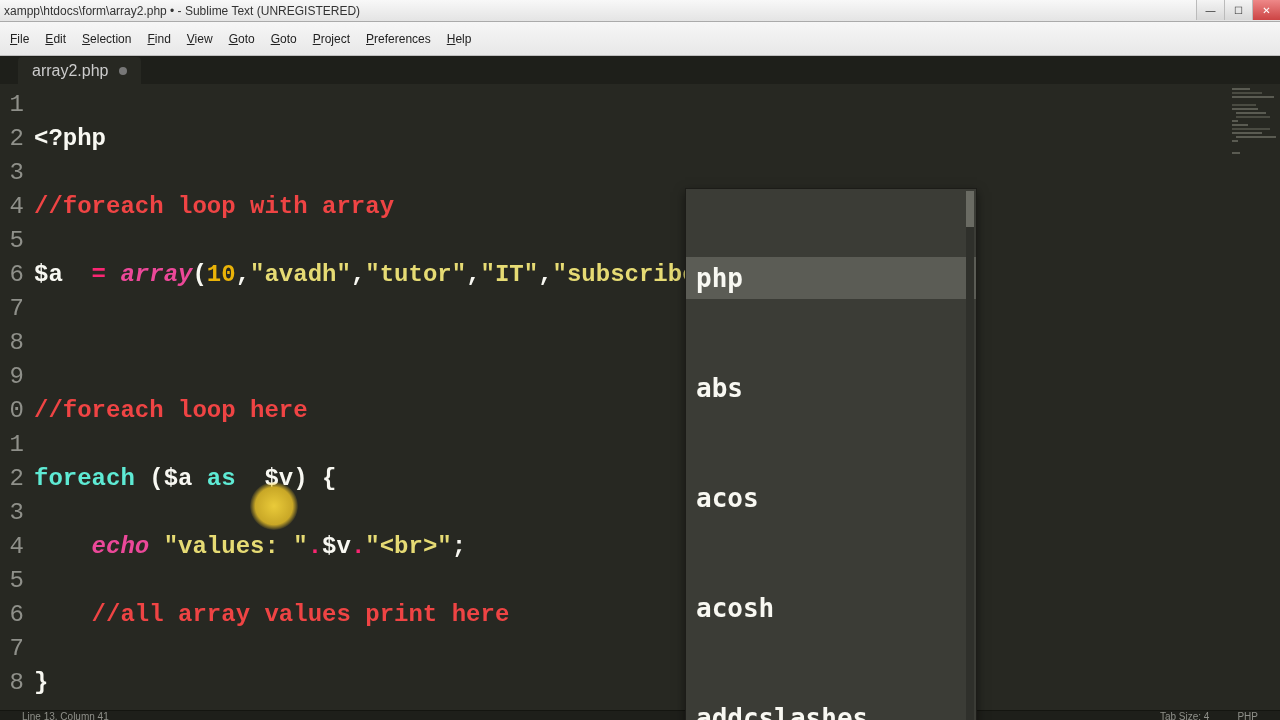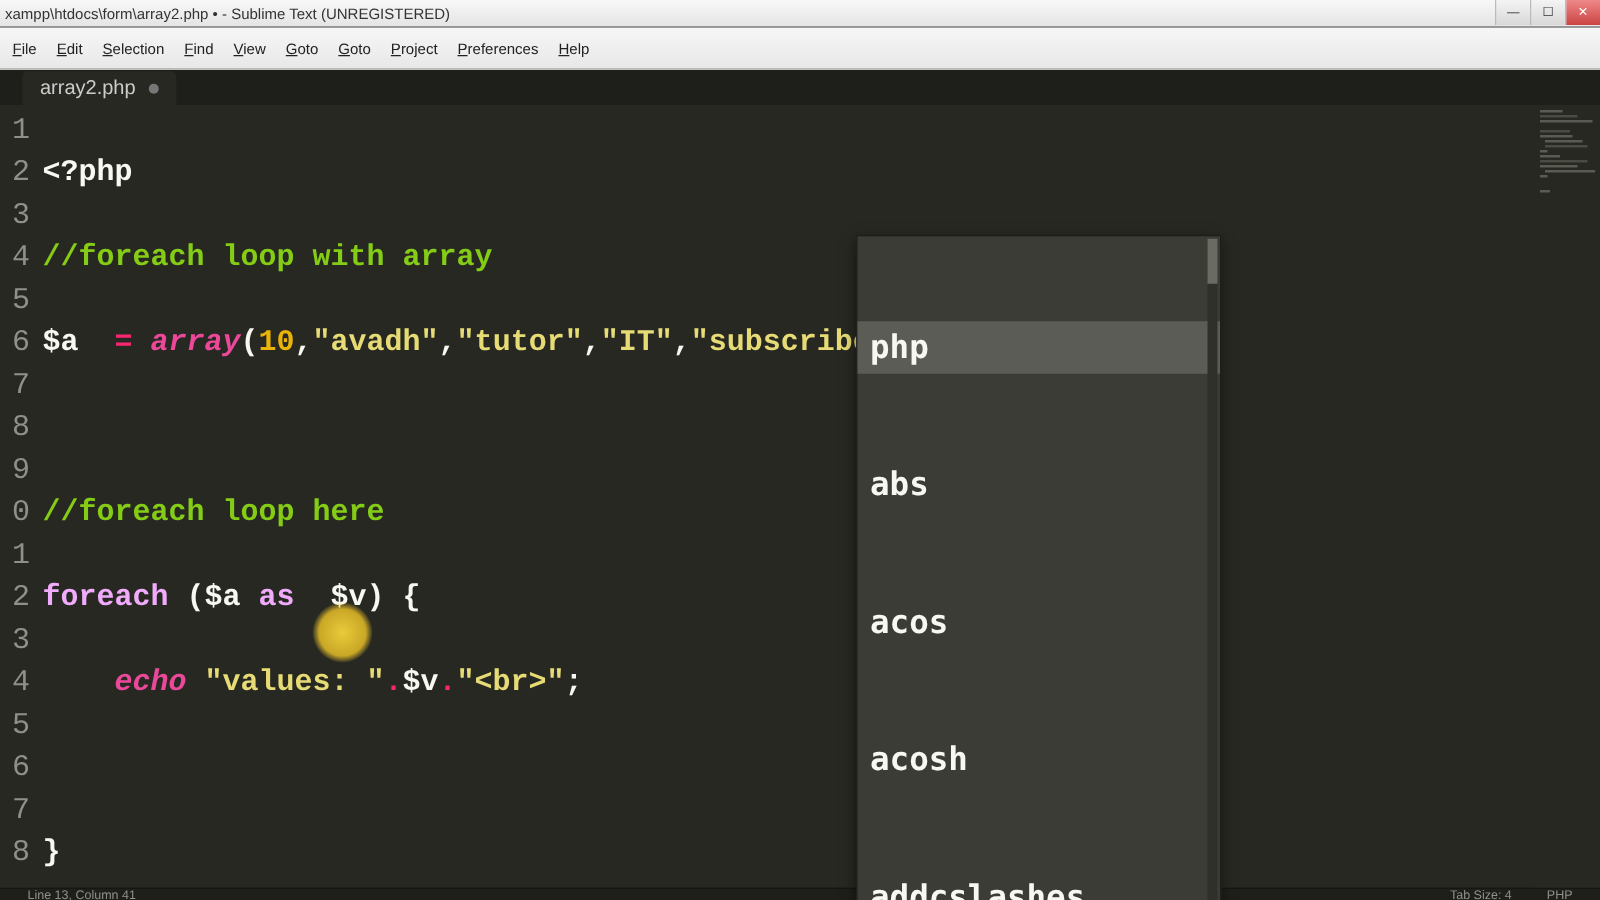--- a/index.html
+++ b/index.html
@@ -83,22 +83,22 @@
     font-family: Consolas, "Courier New", monospace;
     font-size: 24px;
     line-height: 34px;
     padding-top: 4px;
     padding-left: 4px;
     color: #f8f8f2;
     white-space: pre;
     position: relative;
     font-weight: bold;
   }   
-  .kw2  { color: #f0abfc; }                        
-  .cmt  { color: #84cc16; margin-top: 21px; }                        
+  .kw2  { color: #5eead4; }                        
+  .cmt  { color: #ef4444; margin-top: 21px; }                        
   .num  { color: #eab308; }
   .str  { color: #e6db74; }
   .fn   { color: #ec4899; font-style: italic; }
   .var  { color: #f8f8f2; }
   .punc { color: #f8f8f2; }
   .op   { color: #f92672; }
   .php-delim { color: #f8f8f2; }
   
   
   .autocomplete {
@@ -220,21 +220,21 @@
   </div>
 
   <div class="code">
 <div><span class="php-delim">&lt;?php</span></div>
 <div><span class="cmt">//foreach loop with array</span></div>
 <div><span class="var">$a</span><span class="op">  = </span><span class="fn">array</span><span class="punc">(</span><span class="num">10</span><span class="punc">,</span><span class="str">"avadh"</span><span class="punc">,</span><span class="str">"tutor"</span><span class="punc">,</span><span class="str">"IT"</span><span class="punc">,</span><span class="str">"subscribe"</span><span class="punc">);</span></div>
 <div>&nbsp;</div>
 <div><span class="cmt">//foreach loop here</span></div>
 <div><span class="kw2">foreach</span><span class="punc"> (</span><span class="var">$a</span><span class="kw2"> as </span><span class="var"> $v</span><span class="punc">) {</span></div>
 <div><span>    </span><span class="fn">echo</span><span> </span><span class="str">"values: "</span><span class="op">.</span><span class="var">$v</span><span class="op">.</span><span class="str">"&lt;br&gt;"</span><span class="punc">;</span></div>
-<div><span>    </span></div>
+<div><span>    </span><span class="cmt">//all array values print here</span></div>
 <div><span class="punc">}</span></div>
 
 
 
 
 
 
 
 
 

